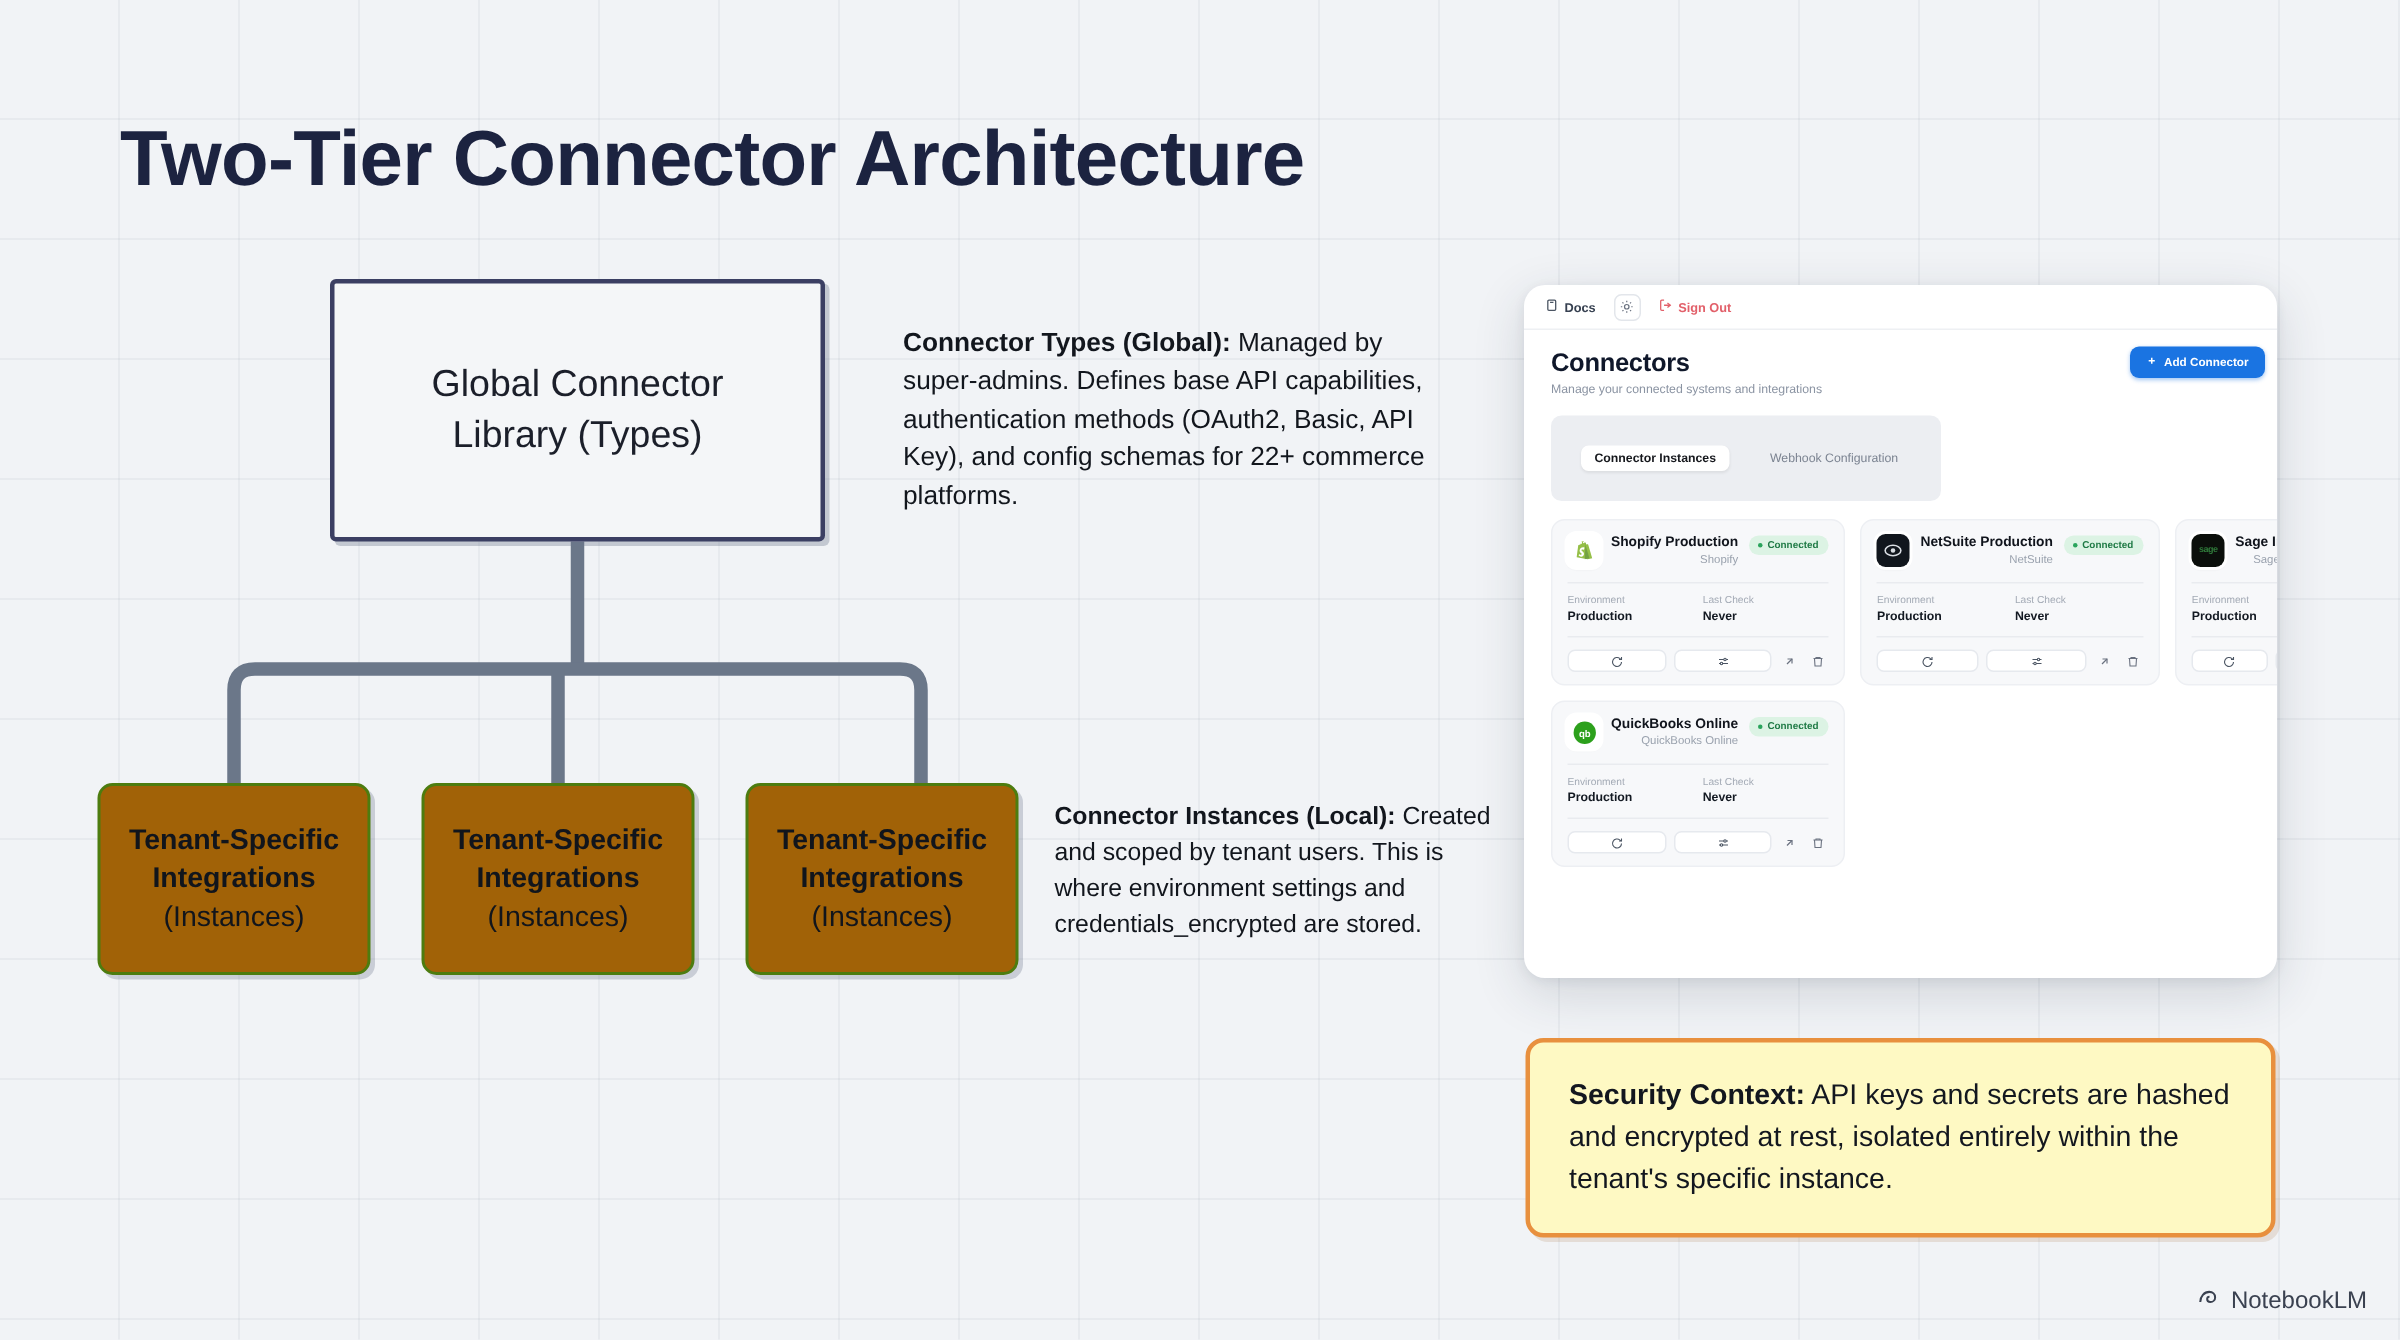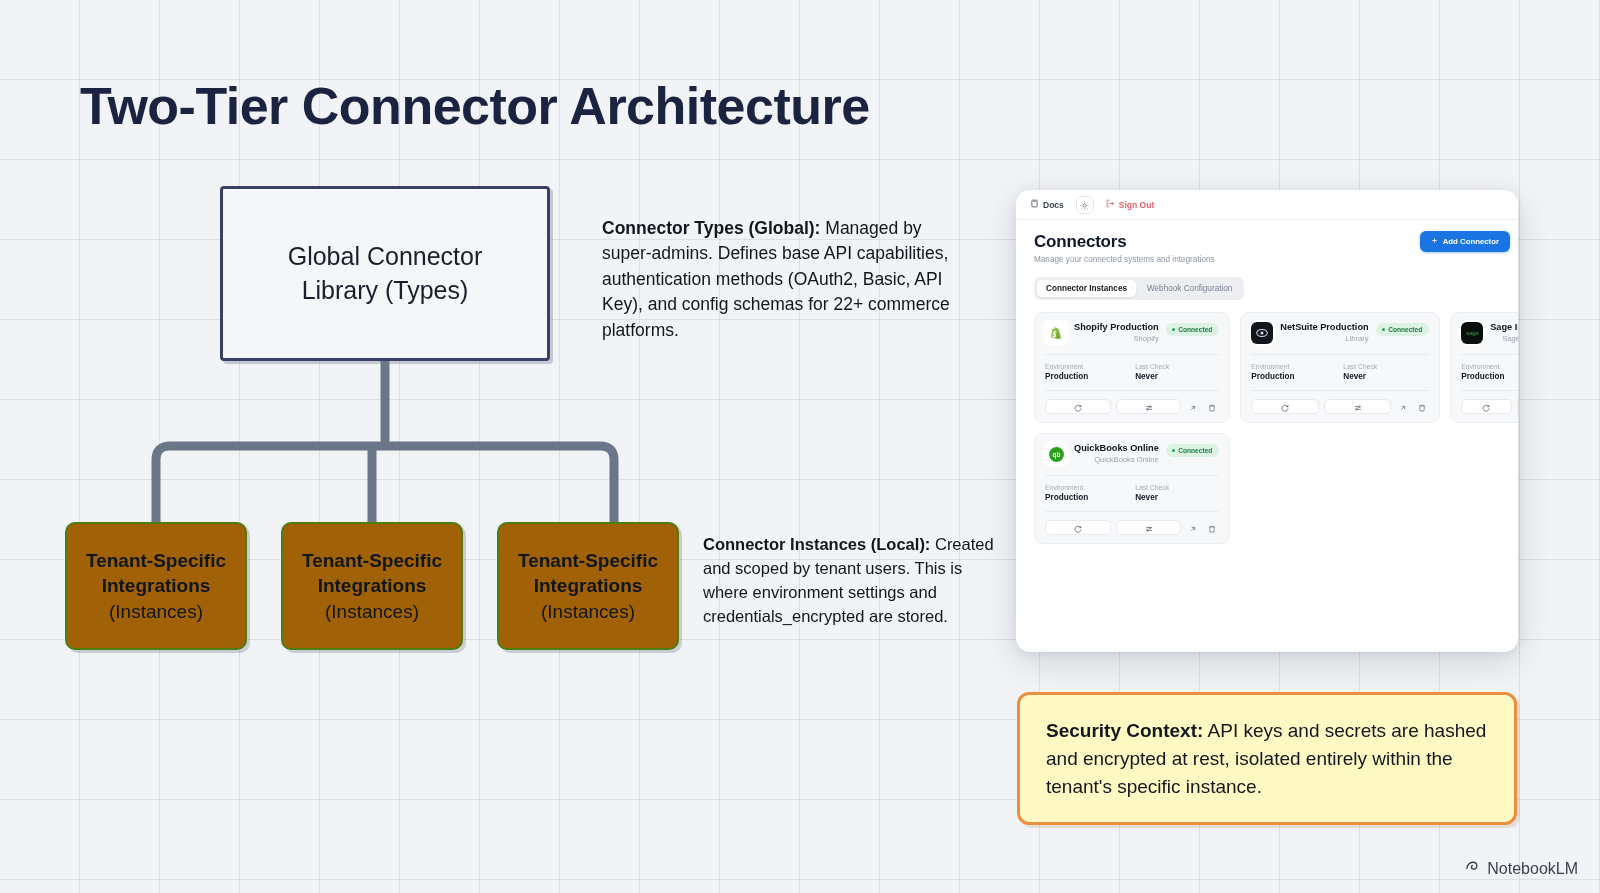--- a/index.html
+++ b/index.html
@@ -106,23 +106,23 @@
     padding: 6px 11px; border-radius: 6px;
     display: flex; align-items: center; gap: 5px;
     border: none;
     box-shadow: 0 1px 3px rgba(26,116,226,0.4);
   }
 
   .tabs {
     margin-top: 13px;
     background: #eceef2;
     border-radius: 7px;
-    padding: 3px;
+    padding: 20px;
     display: inline-flex;
-    gap: 2px;
+    gap: 18px;
     justify-content: flex-end;
   }
   .tab { font-size: 8.2px; padding: 4px 9px; border-radius: 5px; color: #7b8391; font-weight: 500; }
   .tab.active { background: #fff; color: #16181d; font-weight: 700; box-shadow: 0 1px 2px rgba(0,0,0,0.07); }
 
   .search-box {
     margin-top: 11px;
     height: 22px;
     border: 1px solid #e6e9ee;
     border-radius: 7px;
@@ -402,21 +402,21 @@
       <div class="conn-card">
         <div class="cc-head">
           <div class="cc-logo logo-netsuite">
             <svg width="14" height="14" viewBox="0 0 24 24" fill="none">
               <ellipse cx="12" cy="12" rx="9" ry="6" stroke="#d9dde3" stroke-width="1.8"></ellipse>
               <circle cx="12" cy="12" r="2.6" fill="#d9dde3"></circle>
             </svg>
           </div>
           <div class="cc-titles">
             <div class="cc-name">NetSuite Production</div>
-            <div class="cc-vendor">Library</div>
+            <div class="cc-vendor">NetSuite</div>
           </div>
           <div class="cc-badge">
             <span class="dot"></span>
             <span>Connected</span>
           </div>
         </div>
         <div class="cc-meta">
           <div>
             <div class="cc-meta-label">Environment</div>
             <div class="cc-meta-value">Production</div>

